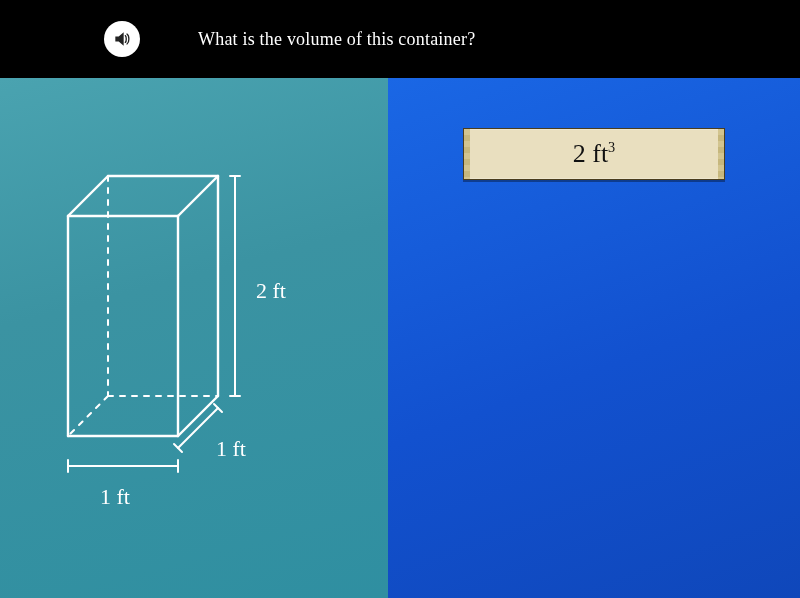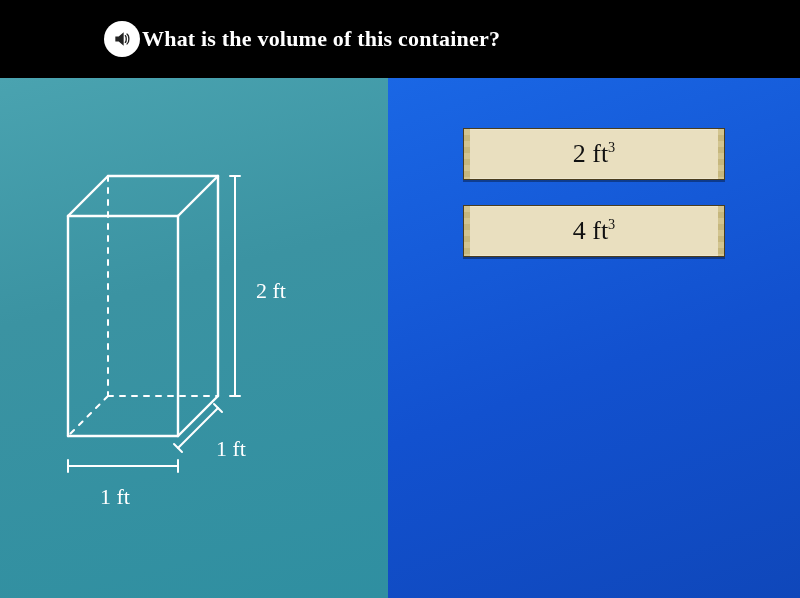--- a/index.html
+++ b/index.html
@@ -12,40 +12,40 @@
     padding-left: 98px;
     color: #fff;
   }
   .speaker-btn {
     position: absolute; left: 104px; top: 50%; transform: translateY(-50%);
     width: 36px; height: 36px; border-radius: 50%;
     background: #fff; display: flex; align-items: center; justify-content: center;
     cursor: pointer;
   }
   .question-text {
-    font-size: 22px; font-weight: 700;
-    margin-left: 44px;
+    font-size: 18px; font-weight: 400;
+    margin-left: 100px;
     letter-spacing: .2px;
   }
   .panels {
     position: absolute; left: 0; right: 0; top: 78px; bottom: 0;
     display: flex;
   }
   .left-panel {
     width: 388px;
     background: linear-gradient(165deg, #4aa3b0 0%, #3b93a2 40%, #2f8fa1 100%);
     position: relative;
   }
   .right-panel {
     flex: 1;
     background: linear-gradient(160deg, #1a67e5 0%, #1251cf 55%, #0f47ba 100%);
     position: relative;
     display: flex; flex-direction: column; align-items: center;
     padding-top: 50px;
-    gap: 25px;
+    gap: 50px;
   }
   .answer {
     width: 262px; height: 52px;
     background: #e9dfbf;
     border: 1px solid #4a3d1e;
     box-shadow: inset 0 0 0 1px rgba(255,255,255,.25), 0 2px 0 rgba(0,0,0,.35);
     display: flex; align-items: center; justify-content: center;
     font-family: 'Comic Sans MS', 'Segoe Script', cursive;
     font-size: 26px; color: #111;
     cursor: pointer;
@@ -121,19 +121,16 @@
         <div class="dim-label dim-h">2 ft</div>
         <div class="dim-label dim-d">1 ft</div>
         <div class="dim-label dim-w">1 ft</div>
       </div>
     </div>
 
     <div class="right-panel">
       <div class="answer">
           <span>2 ft<sup>3</sup></span>
         </div>
-      <div class="answer">
-          <span>4 ft<sup>3</sup></span>
-        </div>
     </div>
 
   </div>
 </div>
 
 </body></html>

